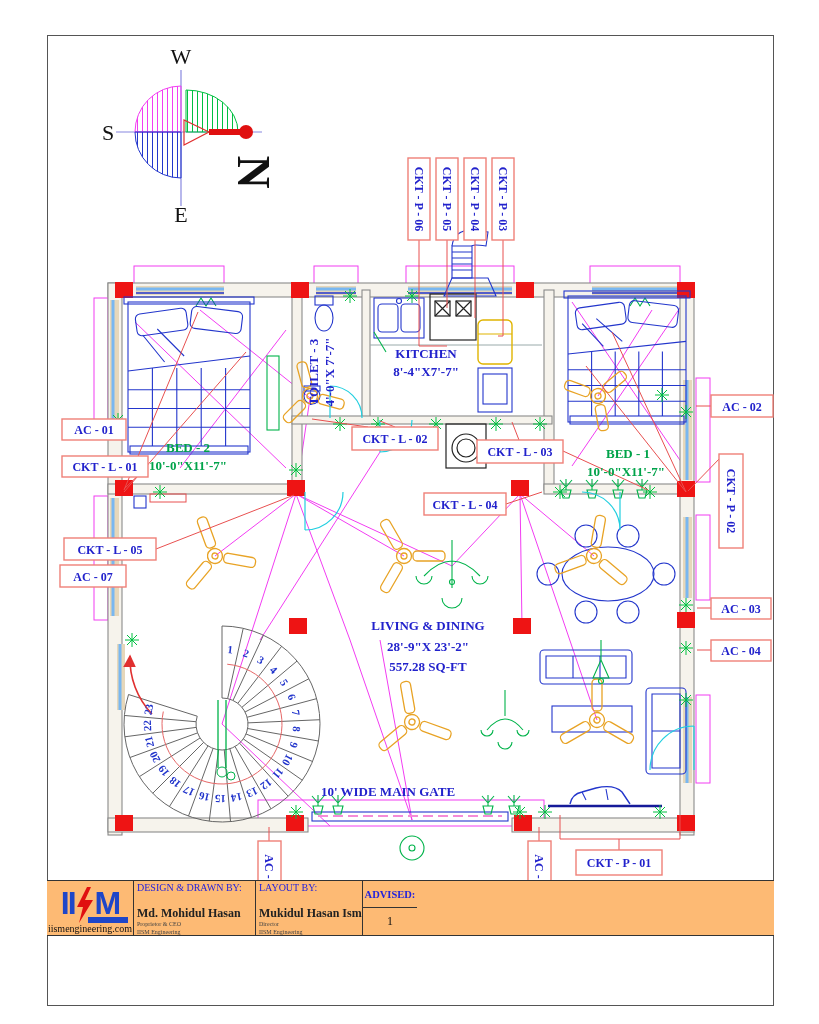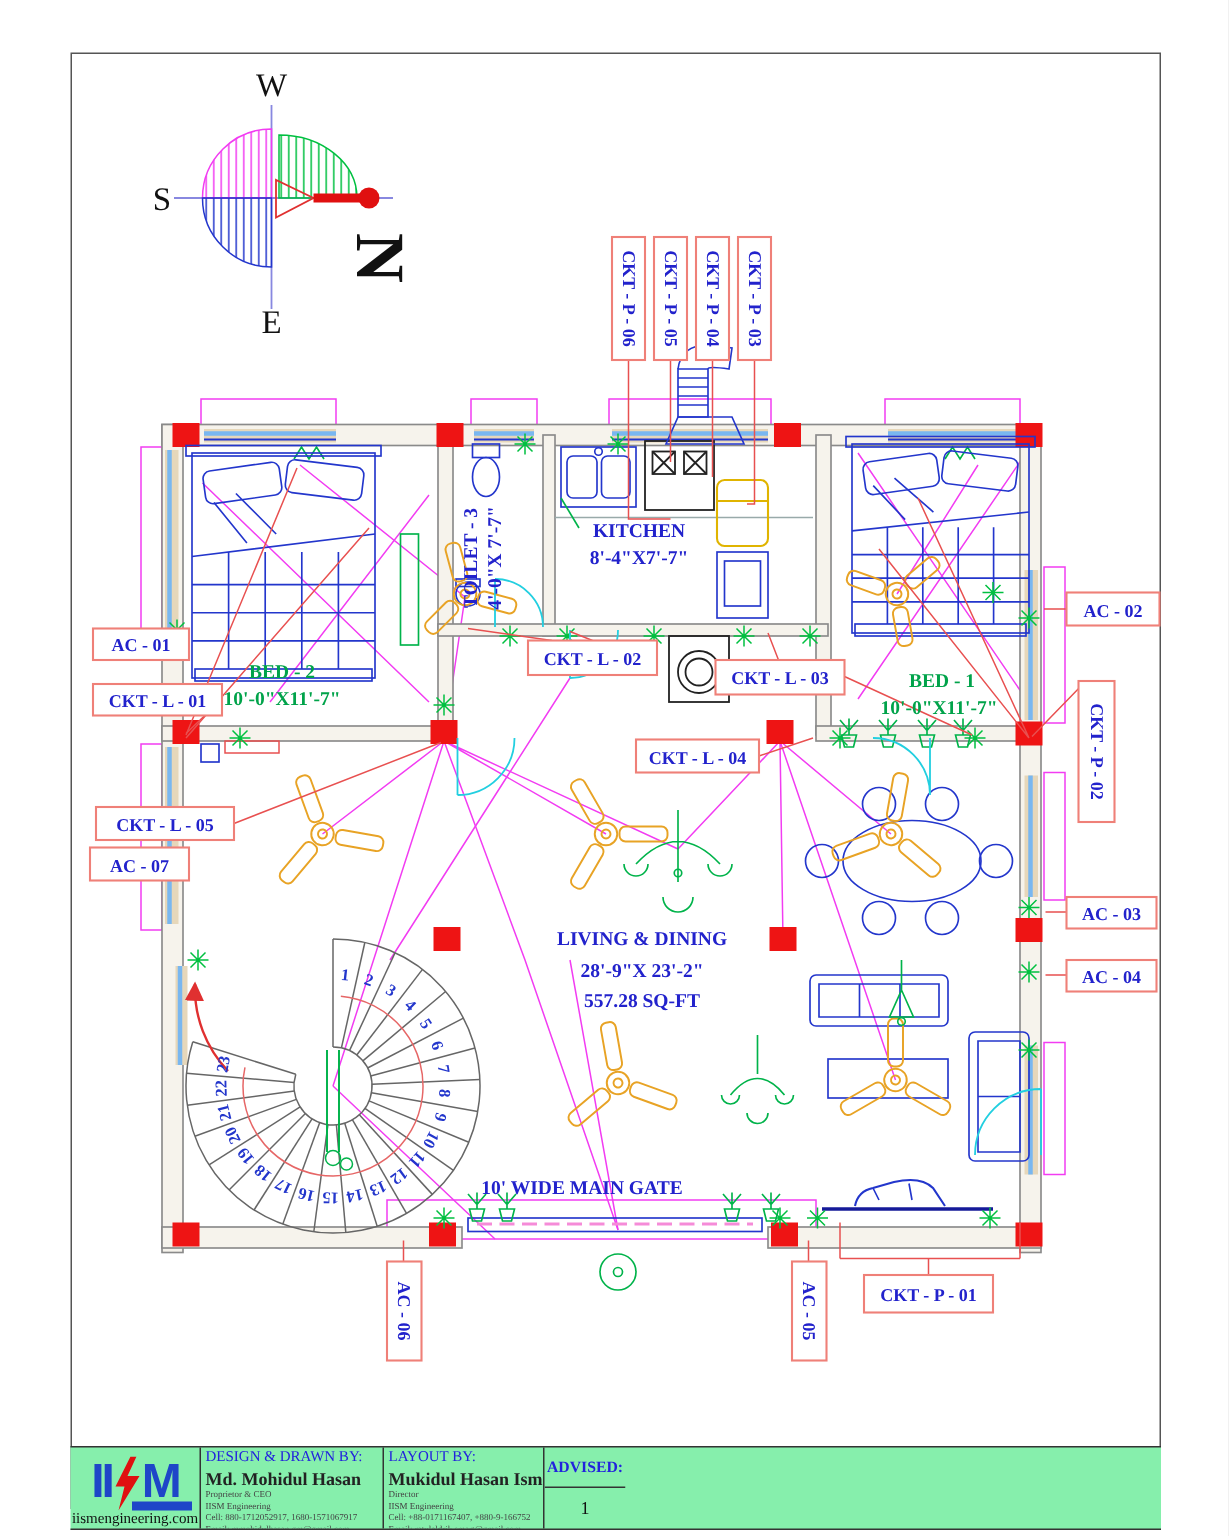--- a/index.html
+++ b/index.html
@@ -15,32 +15,32 @@
   .or{fill:none;stroke:#e8a325;stroke-width:1.3}
   .wall{fill:#f6f3ec;stroke:#8a8a8a;stroke-width:1.1}
   .col{fill:#ee1414}
   .dark{fill:none;stroke:#222;stroke-width:1.2}
   .lblrect{fill:#fff;stroke:#ef8078;stroke-width:1.4}
   .lbltext{fill:#2222cc;font:bold 12px "Liberation Serif",serif;text-anchor:middle}
   .room{fill:#2222cc;font:bold 13px "Liberation Serif",serif;text-anchor:middle}
   .roomg{fill:#00a34a;font:bold 13px "Liberation Serif",serif;text-anchor:middle}
   .compass-letter{fill:#111;font:22px "Liberation Serif",serif;text-anchor:middle}
   
-  .tb{position:absolute;left:47px;top:964px;width:727px;height:56px;display:flex;background:#86efac;border-top:1.3px solid #333;border-bottom:1.3px solid #333;box-sizing:border-box}
+  .tb{position:absolute;left:47px;top:880px;width:727px;height:56px;display:flex;background:#fdba74;border-top:1.3px solid #333;border-bottom:1.3px solid #333;box-sizing:border-box}
   .cell{border-left:1px solid #333;box-sizing:border-box;height:100%;overflow:hidden}
   .cell:first-child{border-left:none}
   .logo-cell{width:86px;display:flex;flex-direction:column;align-items:center}
   .logo-row{display:flex;align-items:flex-start;margin-top:6px;height:36px}
   .logo-ch{color:#1e46c8;font:bold 32px/32px "Liberation Sans",sans-serif;letter-spacing:-2px}
   .logo-bar{width:40px;height:7px;background:#1e46c8;margin:-6px 0 0 36px}
   .site{font-size:10px;color:#111;margin-top:auto;padding-bottom:1px;white-space:nowrap}
   .person{width:122px;padding:1px 3px}
   .person2{width:107px}
   .hdr{color:#2222dd;font-weight:normal;font-size:10px;white-space:nowrap}
-  .pname{font-size:12px;font-weight:bold;color:#222;white-space:nowrap;margin-top:2px}
+  .pname{font-size:12px;font-weight:bold;color:#222;white-space:nowrap;margin-top:13px}
   .tiny{font-size:6px;color:#444;line-height:7.5px;white-space:nowrap}
   .kv{display:flex;flex-direction:column}
   .kv-date{width:57px}.kv-rev{width:55px}.kv-scale{width:56px}
   .kv .khdr{border-bottom:1px solid #333;height:26px;display:flex;align-items:center;justify-content:center;color:#2222dd;font-weight:bold;font-size:10.5px}
   .kv .val{flex:1;display:flex;align-items:center;justify-content:center;font-size:12px;color:#111}
   .proj{width:177px;display:flex;flex-direction:column;align-items:center;padding-top:4px}
   .proj .phdr{color:#2222dd;font-weight:bold;font-size:11.5px;white-space:nowrap}
   .addr{color:#b03434;font-size:11px;line-height:13.5px;white-space:nowrap}
   .page-cell{width:68px;display:flex;align-items:center;justify-content:center;font-size:12px;color:#111;flex:1}
 </style>

